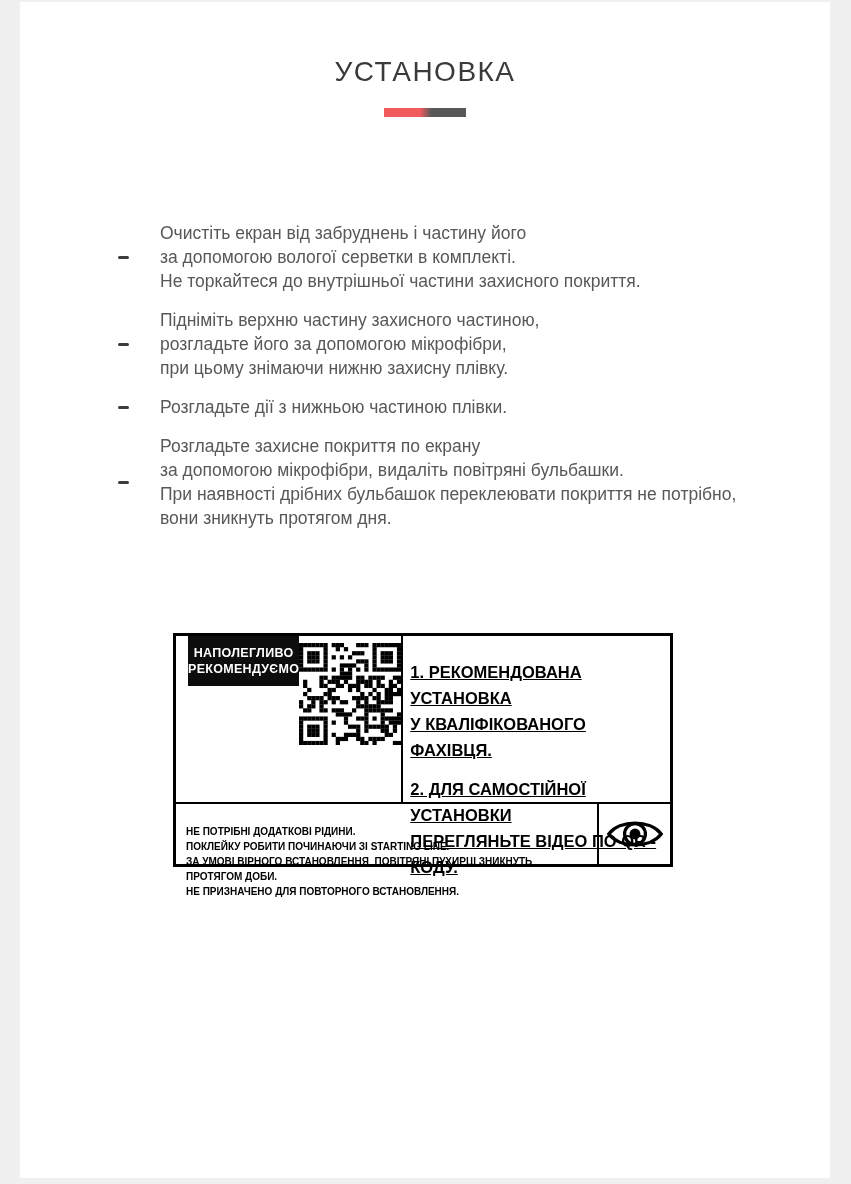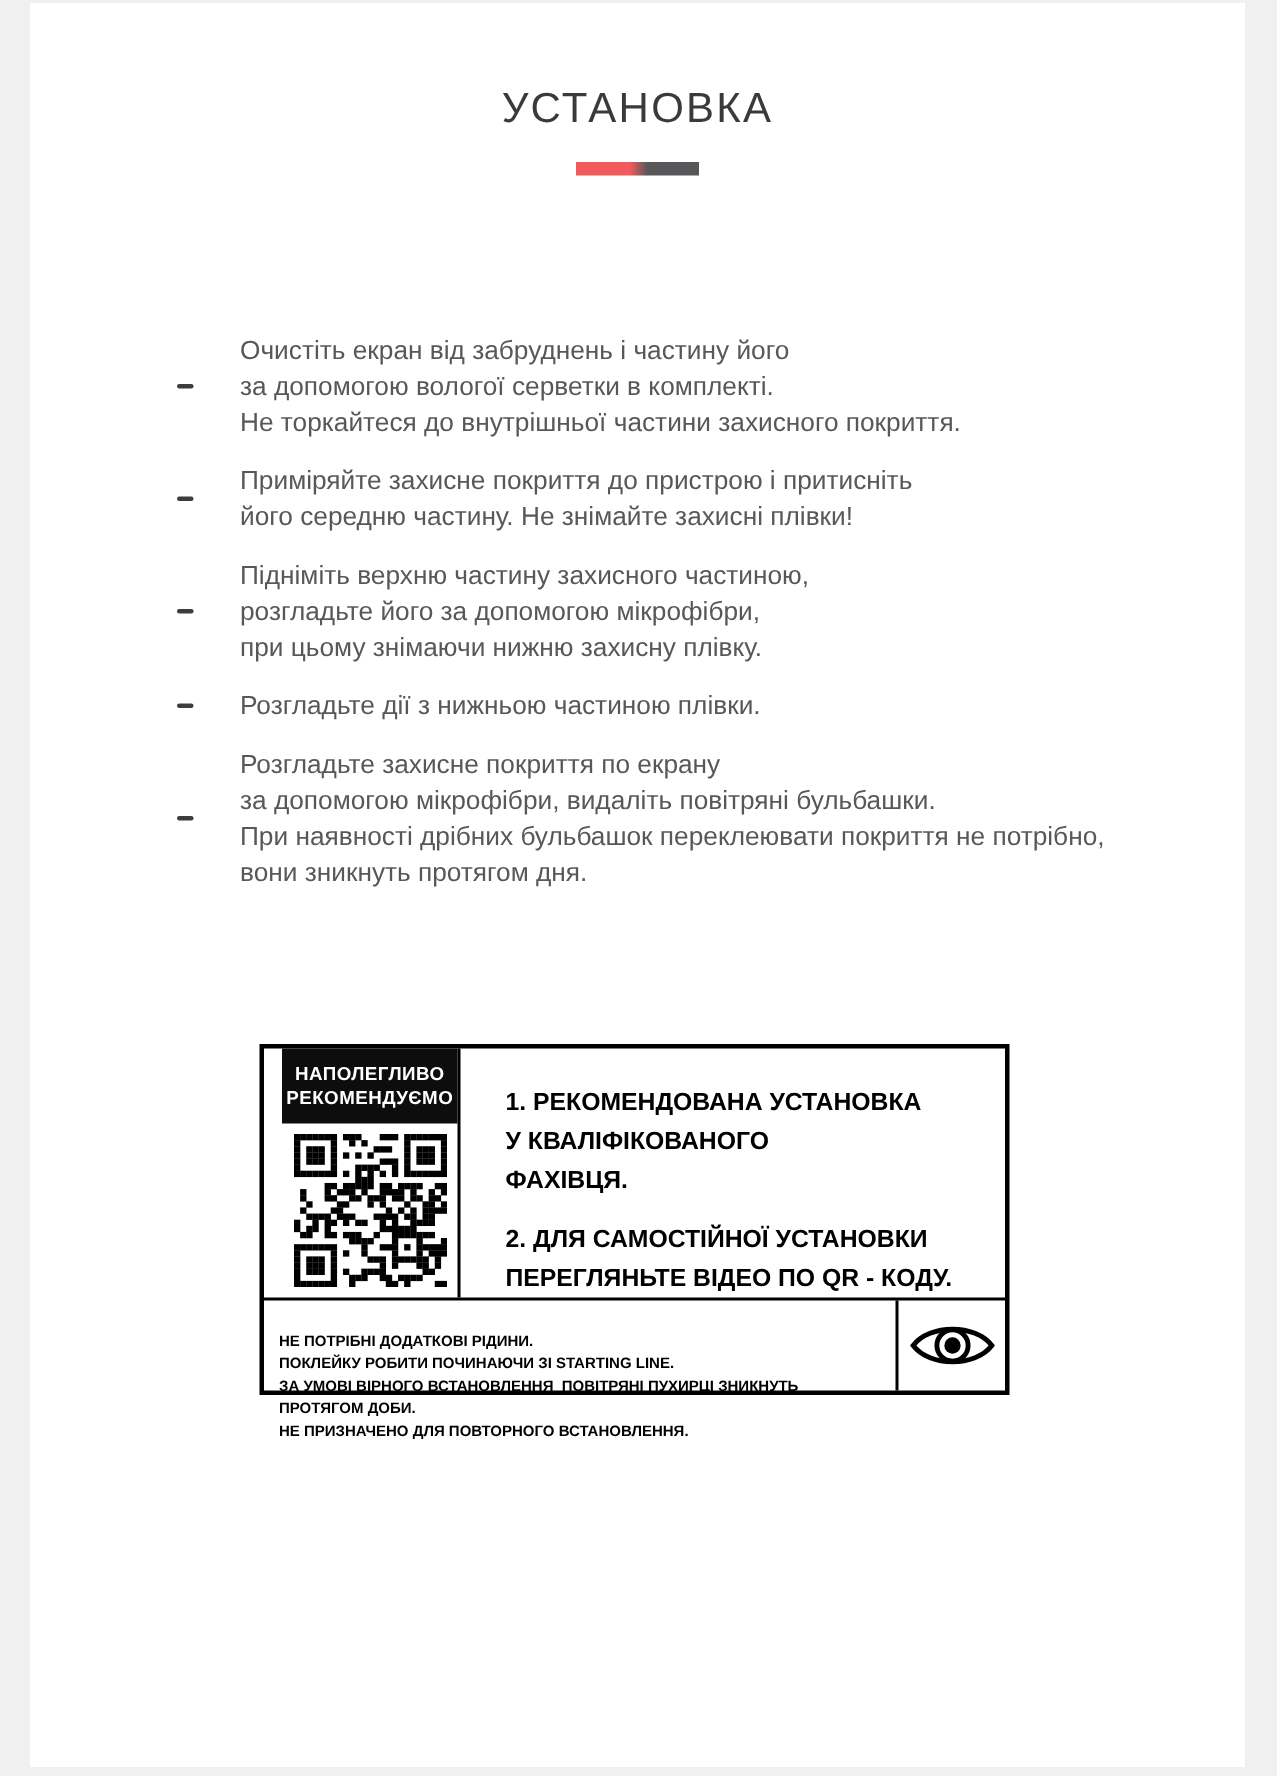--- a/index.html
+++ b/index.html
@@ -67,39 +67,39 @@
     margin: 103px 0 0 153px;
     width: 500px;
     border: 3px solid #000;
     background: #fff;
   }
   .rb-top { display: flex; height: 166px; }
   .rb-left {
     flex: 0 0 131px;
     border-right: 2px solid #000;
     display: flex;
-    flex-direction: column;
+    flex-direction: row;
     padding-left: 12px;
   }
   .rb-header {
     background: #0d0d0d;
     color: #fff;
     height: 50px;
     display: flex;
     align-items: center;
     justify-content: center;
     text-align: center;
     font-size: 12.5px;
     font-weight: 700;
     line-height: 16px;
     letter-spacing: 0.3px;
     white-space: pre-line;
   }
   .qr { margin: 7px auto 0 auto; width: 102px; height: 102px; display: block; }
-  .rb-right { flex: 1; padding: 23px 6px 0 30px; }
+  .rb-right { flex: 1; padding: 23px 6px 0 7px; text-decoration: underline; }
   .rb-item {
     margin: 0;
     font-size: 16.5px;
     font-weight: 700;
     line-height: 26px;
     color: #000;
     white-space: pre-line;
   }
   .rb-item2 { margin-top: 13px; }
   .rb-bottom {
@@ -135,25 +135,20 @@
     <div class="accent-bar" id="accent-bar" style="background: linear-gradient(90deg, rgb(241, 91, 92) 0%, rgb(241, 91, 92) 44%, rgb(88, 88, 90) 58%, rgb(88, 88, 90) 100%);"></div>
 
     <ul class="steps" id="steps">
   <li class="step">
     <span class="dash"></span>
     <p class="step-text">Очистіть екран від забруднень і частину його
 за допомогою вологої серветки в комплекті.
 Не торкайтеся до внутрішньої частини захисного покриття.</p>
   </li>
 
-  <li class="step">
-    <span class="dash"></span>
-    <p class="step-text">Приміряйте захисне покриття до пристрою і притисніть
-його середню частину. Не знімайте захисні плівки!</p>
-  </li>
 
   <li class="step">
     <span class="dash"></span>
     <p class="step-text">Підніміть верхню частину захисного частиною,
 розгладьте його за допомогою мікрофібри,
 при цьому знімаючи нижню захисну плівку.</p>
   </li>
 
   <li class="step">
     <span class="dash"></span>

